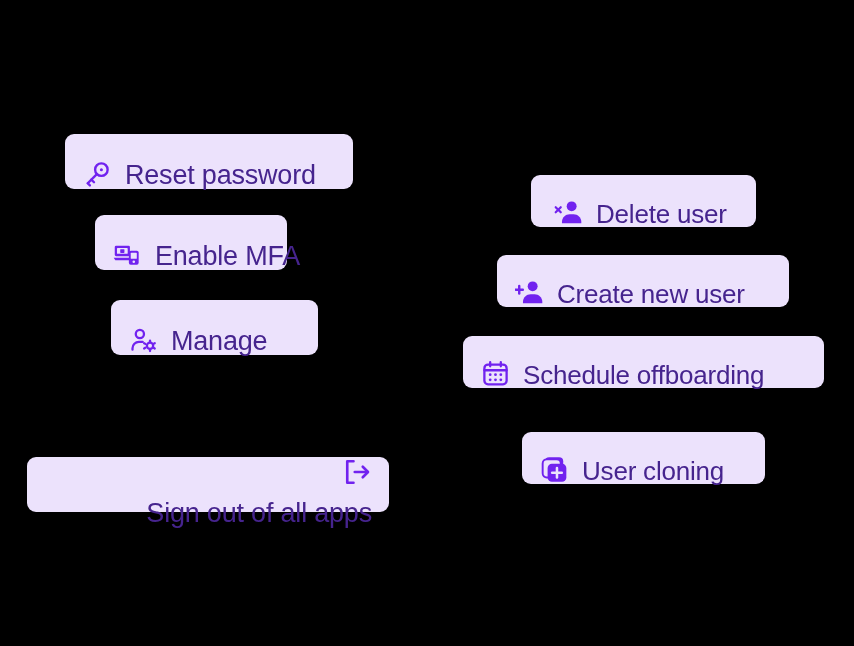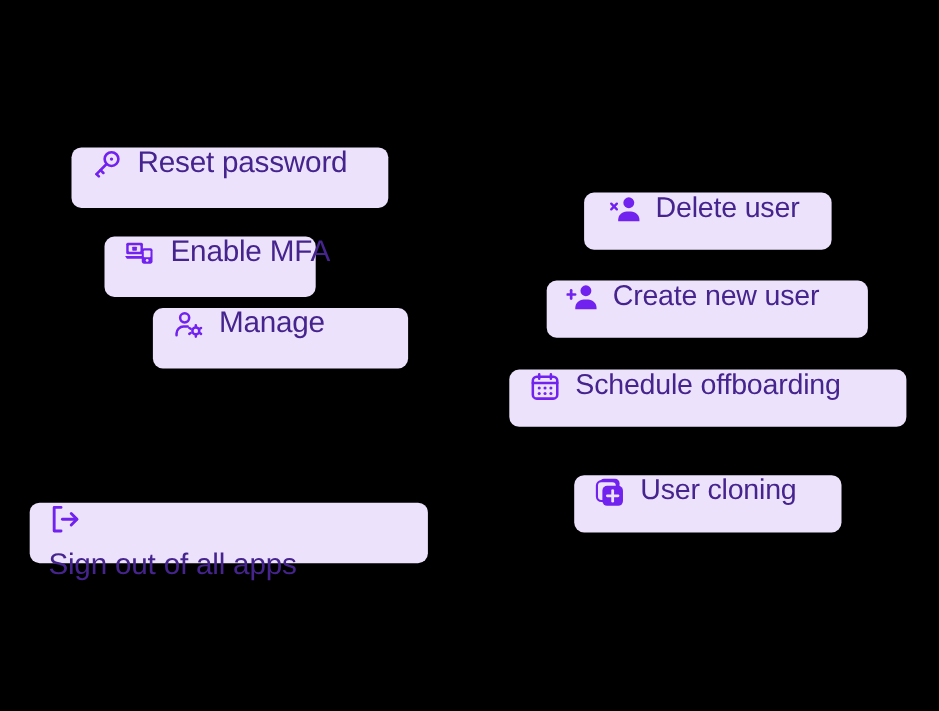--- a/index.html
+++ b/index.html
@@ -19,21 +19,21 @@
 
   .canvas {
     position: absolute;
     inset: 0;
     background: #000000;
   }
 
   .chip {
     position: absolute;
     display: flex;
-    align-items: flex-start;
+    align-items: flex-end;
     box-sizing: border-box;
     background: #ece2fc;
     border-radius: 9px;
     padding: 0 17px;
     gap: 13px;
     white-space: nowrap;
     cursor: pointer;
     user-select: none;
   }
 
@@ -52,21 +52,21 @@
     height: 30px;
     display: flex;
     align-items: center;
     justify-content: center;
   }
   .chip-icon svg { display: block; }
 
   
   .chip-reset-password     { left: 65px;  top: 134px; width: 288px; height: 55px; }
   .chip-enable-mfa         { left: 95px;  top: 215px; width: 192px; height: 55px; }
-  .chip-manage             { left: 111px; top: 280px; width: 232px; height: 55px; margin-left: 28px; }
+  .chip-manage             { left: 111px; top: 300px; width: 207px; height: 55px; }
   .chip-block-sign-in      { left: 86px;  top: 377px; width: 246px; height: 55px; }
   .chip-sign-out-all-apps  { left: 27px;  top: 457px; width: 362px; height: 55px; flex-direction: column; }
 
   .chip-delete-user        { left: 531px; top: 175px; width: 225px; height: 52px; padding-left: 22px; }
   .chip-create-new-user    { left: 497px; top: 255px; width: 292px; height: 52px; }
   .chip-schedule-offboard  { left: 463px; top: 336px; width: 361px; height: 52px; }
   .chip-user-cloning       { left: 522px; top: 416px; width: 243px; height: 52px; margin-top: 16px; }
 
   .chip-delete-user .chip-label,
   .chip-create-new-user .chip-label,

